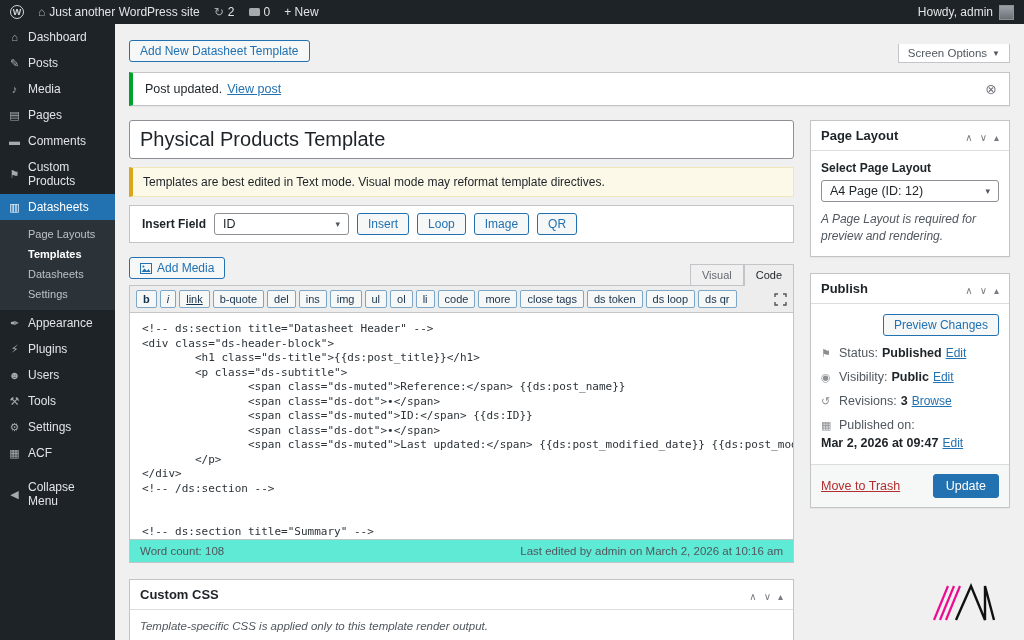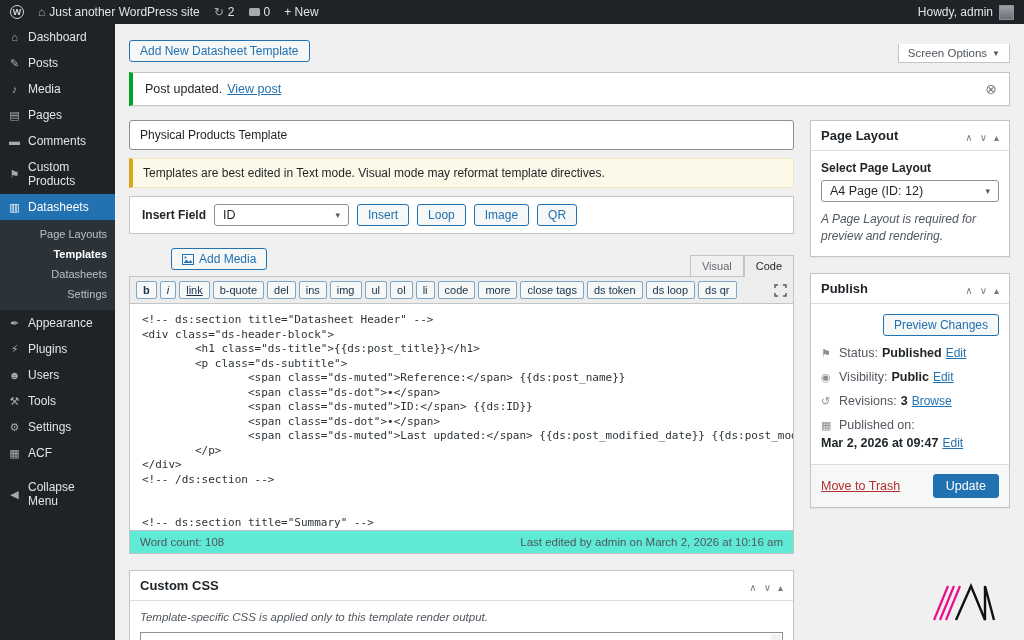--- a/index.html
+++ b/index.html
@@ -22,21 +22,21 @@
   .bubble::after { content:""; position:absolute; left:2px; bottom:-3px; border:3px solid transparent; border-top-color:#a7aaad; }
   .ab-right { margin-left:auto; display:flex; align-items:center; gap:6px; }
   .avatar { width:15px; height:15px; background:linear-gradient(#9ca2a7,#6c7177); border:1px solid #8c8f94; display:inline-block; }
 
   
   .sidebar { position:absolute; top:24px; left:0; bottom:0; width:115px; background:#1d2327; color:#f0f0f1; z-index:40; }
   .menu-item { display:flex; align-items:center; gap:7px; padding:6px 8px; font-size:12px; color:#e2e4e7; cursor:pointer; }
   .mi-icon { width:13px; text-align:center; color:#a7aaad; font-size:11px; flex:0 0 13px; }
   .menu-item.active { background:#2271b1; color:#fff; }
   .menu-item.active .mi-icon { color:#fff; }
-  .submenu { background:#2c3338; padding:4px 0 6px;text-align:right; }
+  .submenu { background:#2c3338; padding:4px 0 6px; }
   .submenu-item { padding:4px 8px 4px 28px; font-size:11px; color:#bdc1c6; cursor:pointer; }
   .submenu-item.current { color:#fff; font-weight:bold; }
   .collapse-item { margin-top:8px; }
 
   
   .content { position:absolute; top:24px; left:115px; right:0; bottom:0; padding:10px 14px 0; overflow:hidden; }
   .screen-options { position:absolute; top:20px; right:14px; background:#fff; border:1px solid #c3c4c7; border-top:none;
     padding:3px 9px; font-size:11.5px; color:#50575e; cursor:pointer; display:flex; gap:5px; align-items:center; }
   .page-title-row { display:flex; align-items:center; gap:10px; margin:6px 0 10px; }
   h1.page-title { font-size:20px; font-weight:normal; margin:0; color:#1d2327; }
@@ -46,35 +46,35 @@
 
   .notice-success { background:#fff; border:1px solid #c3c4c7; border-left:4px solid #00a32a;
     box-shadow:0 1px 1px rgba(0,0,0,.04); padding:8px 12px; display:flex; align-items:center; font-size:12.5px; margin-bottom:14px; }
   .notice-dismiss { margin-left:auto; color:#787c82; font-size:14px; cursor:pointer; }
 
   .cols { display:flex; gap:16px; align-items:flex-start; }
   .col-left { flex:1 1 auto; min-width:0; }
   .col-right { flex:0 0 200px; }
 
   .title-input { width:100%; background:#fff; border:1px solid #8c8f94; border-radius:3px;
-    padding:7px 10px; font-size:12px; color:#1d2327; font-family:inherit; }
+    padding:7px 10px; font-size:20px; color:#1d2327; font-family:inherit; }
   .notice-warning { background:#fcf9e8; border:1px solid #f0e6bb; border-left:4px solid #dba617;
     padding:7px 10px; font-size:12px; margin:8px 0; }
 
   .insert-bar { background:#fff; border:1px solid #c3c4c7; padding:7px 12px; display:flex; align-items:center; gap:8px; }
   .insert-label { font-weight:bold; font-size:12px; }
   .fake-select { display:inline-flex; align-items:center; justify-content:space-between; gap:10px;
     border:1px solid #8c8f94; border-radius:3px; background:#fff; padding:3px 8px; font-size:12.5px; cursor:pointer; }
   .fake-select .chev { color:#50575e; font-size:9px; }
   .fs-insert { min-width:135px; }
   .fs-full { width:100%; }
 
   .editor-wrap { margin-top:14px; }
   .editor-top { display:flex; align-items:flex-end; }
-  .add-media-btn { display:inline-flex; align-items:center; gap:5px; margin-bottom:6px;margin-left:42px; }
+  .add-media-btn { display:inline-flex; align-items:center; gap:5px; margin-bottom:6px; }
   .editor-tabs { margin-left:auto; display:flex; }
   .tab { border:1px solid #c3c4c7; border-bottom:none; background:#f0f0f1; color:#646970;
     padding:4px 11px; font-size:11px; cursor:pointer; position:relative; }
   .tab.active { background:#ededed; color:#1d2327; z-index:2; margin-bottom:-1px; padding-bottom:5px; }
 
   .qt-toolbar { display:flex; align-items:center; gap:3px; background:#ededed; border:1px solid #c3c4c7; padding:4px 6px; flex-wrap:nowrap; }
   .qt { background:#f6f7f7; border:1px solid #7da7c7; color:#16324c; border-radius:2px;
     font-size:11px; padding:2px 6px; cursor:pointer; font-family:inherit; white-space:nowrap; }
   .qt-b { font-weight:bold; } .qt-i { font-style:italic; } .qt-link { text-decoration:underline; }
   .fullscreen-btn { margin-left:auto; cursor:pointer; display:flex; align-items:center; }

